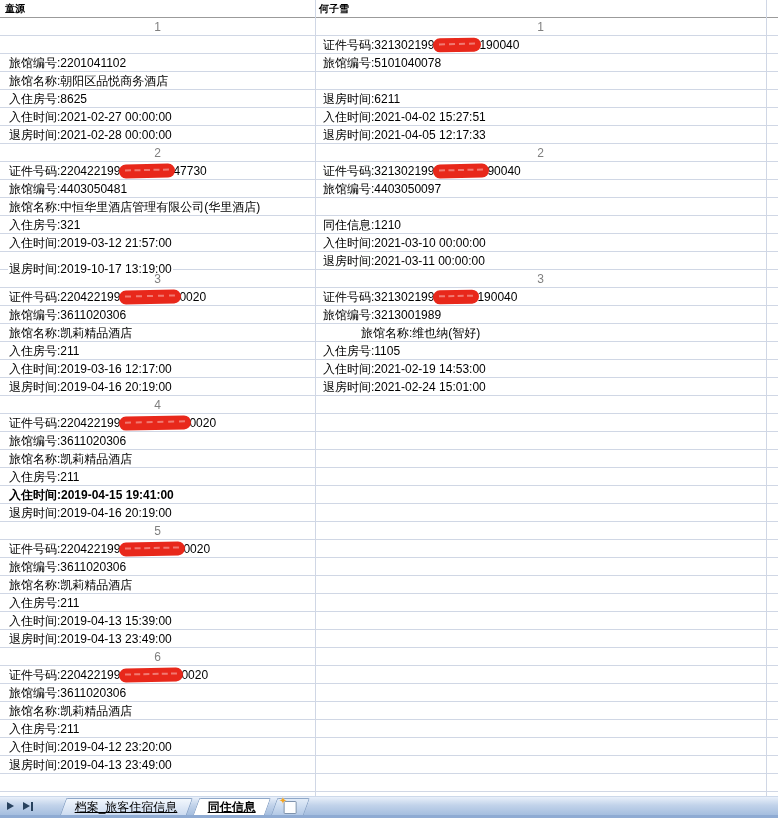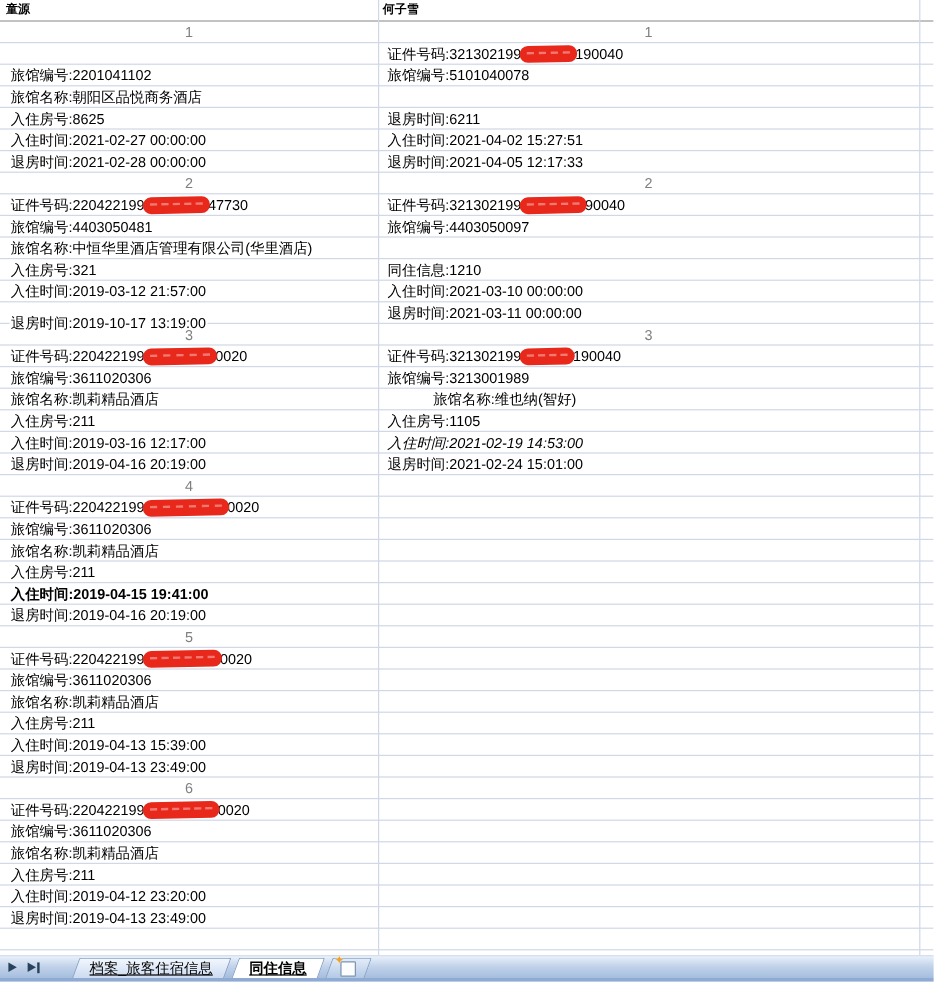--- a/index.html
+++ b/index.html
@@ -161,21 +161,21 @@
       <div class="cell" style="left: 322px; top: 164px;"><span>证件号码:321302199</span><span class="redact" style="width: 56px;"></span><span>90040</span></div>
       <div class="cell" style="left: 322px; top: 182px;">旅馆编号:4403050097</div>
       <div class="cell" style="left: 322px; top: 218px;">同住信息:1210</div>
       <div class="cell" style="left: 322px; top: 236px;">入住时间:2021-03-10 00:00:00</div>
       <div class="cell" style="left: 322px; top: 254px;">退房时间:2021-03-11 00:00:00</div>
       <div class="cell num" style="left: 315px; width: 451px; top: 272px;">3</div>
       <div class="cell" style="left: 322px; top: 290px;"><span>证件号码:321302199</span><span class="redact" style="width: 46px;"></span><span>190040</span></div>
       <div class="cell" style="left: 322px; top: 308px;">旅馆编号:3213001989</div>
       <div class="cell" style="left: 332px; top: 326px; margin-left: 28px;">旅馆名称:维也纳(智好)</div>
       <div class="cell" style="left: 322px; top: 344px;">入住房号:1105</div>
-      <div class="cell" style="left: 322px; top: 362px; font-style: italic;">入住时间:2021-02-19 14:53:00</div>
+      <div class="cell" style="left: 322px; top: 362px;">入住时间:2021-02-19 14:53:00</div>
       <div class="cell" style="left: 322px; top: 380px;">退房时间:2021-02-24 15:01:00</div>
     </div>
 </div>
 
 <div id="tabbar">
   <div class="navbtns">
     <div class="navbtn">
       <span class="tri"></span>
     </div>
     <div class="navbtn">

